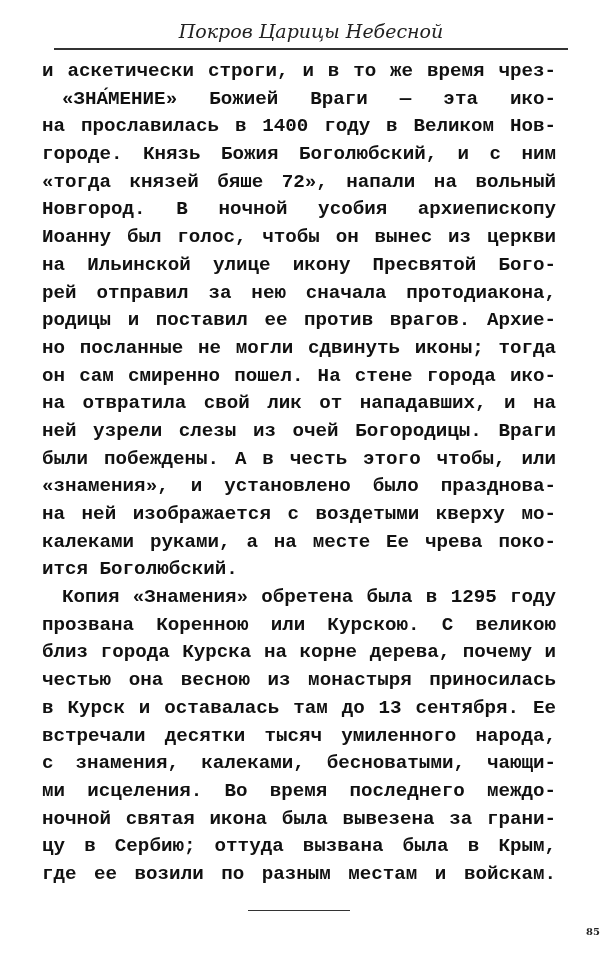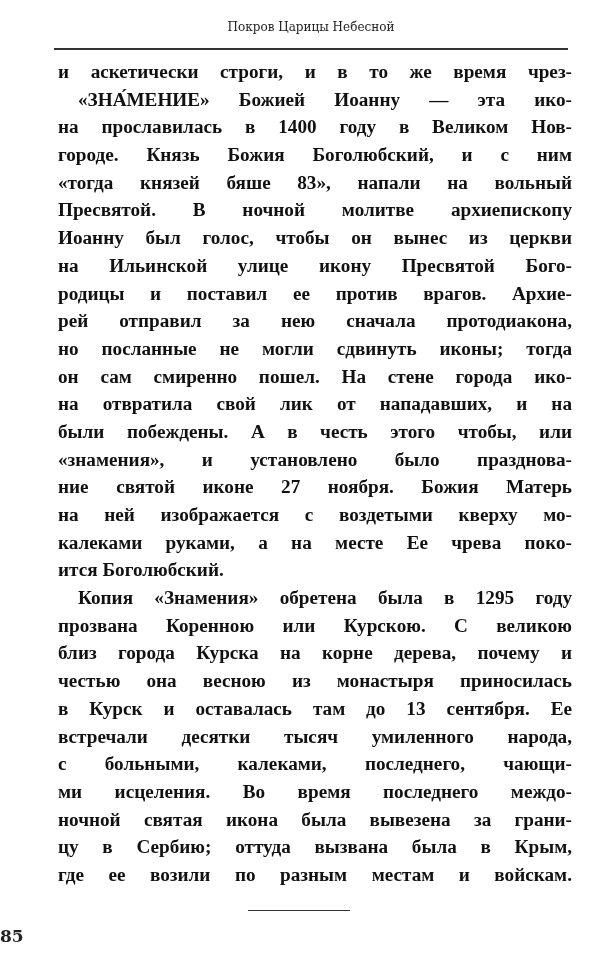--- a/index.html
+++ b/index.html
@@ -1,75 +1,75 @@
 <!DOCTYPE html>
 <html><head>
 <meta charset="utf-8">
 <style>
   html, body { margin: 0; padding: 0; background: #ffffff; }
   body { width: 600px; height: 966px; position: relative; overflow: hidden; color: #111; }
   .running-head {
     position: absolute; left: 54px; width: 514px; top: 20px;
-    text-align: center; font-family: "DejaVu Serif", serif; 
-    font-size: 12px; color: #222;
+    text-align: center; font-family: "DejaVu Serif", serif; font-style: italic;
+    font-size: 19px; color: #222;
   }
   .head-rule {
     position: absolute; left: 54px; width: 514px; top: 48px; height: 0;
     border-top: 2px solid #333;
   }
   .text-block {
-    position: absolute; left: 58px; width: 514px; top: 58px;
-    font-family: Liberation Serif, serif; font-size: 19.2px; line-height: 27.7px;
+    position: absolute; left: 42px; width: 514px; top: 58px;
+    font-family: Liberation Mono, monospace; font-size: 19.2px; line-height: 27.7px;
     font-weight: 600; letter-spacing: 0px;
   }
   .line { display: block; white-space: nowrap; text-align: justify; text-align-last: justify; height: 27.7px; overflow: visible; }
   .line.last { text-align-last: left; }
   .line.indent { padding-left: 20px; }
   .foot-rule {
     position: absolute; left: 248px; width: 102px; top: 910px; height: 0;
     border-top: 1px solid #333;
   }
   .page-number {
-    position: absolute; left: 0; width: 600px; top: 926px; text-align: left;
-    font-family: "DejaVu Serif", serif; font-size: 17px; font-weight: bold; color: #222;
+    position: absolute; left: 0; width: 600px; top: 926px; text-align: right;
+    font-family: "DejaVu Serif", serif; font-size: 10px; font-weight: bold; color: #222;
   }
 </style>
 </head>
 <body>
 
 <div class="running-head">Покров Царицы Небесной</div>
 <div class="head-rule"></div>
 
 <div class="text-block" id="text-block">
     <span class="line">и аскетически строги, и в то же время чрез-</span>
-    <span class="line indent">«ЗНА́МЕНИЕ» Божией Иоанну — эта ико-</span>
+    <span class="line indent">«ЗНА́МЕНИЕ» Божией Враги — эта ико-</span>
     <span class="line">на прославилась в 1400 году в Великом Нов-</span>
     <span class="line">городе. Князь Божия Боголюбский, и с ним</span>
-    <span class="line">«тогда князей бяше 83», напали на вольный</span>
-    <span class="line">Пресвятой. В ночной молитве архиепископу</span>
+    <span class="line">«тогда князей бяше 72», напали на вольный</span>
+    <span class="line">Новгород. В ночной усобия архиепископу</span>
     <span class="line">Иоанну был голос, чтобы он вынес из церкви</span>
     <span class="line">на Ильинской улице икону Пресвятой Бого-</span>
+    <span class="line">рей отправил за нею сначала протодиакона,</span>
     <span class="line">родицы и поставил ее против врагов. Архие-</span>
-    <span class="line">рей отправил за нею сначала протодиакона,</span>
     <span class="line">но посланные не могли сдвинуть иконы; тогда</span>
     <span class="line">он сам смиренно пошел. На стене города ико-</span>
     <span class="line">на отвратила свой лик от нападавших, и на</span>
+    <span class="line">ней узрели слезы из очей Богородицы. Враги</span>
     <span class="line">были побеждены. А в честь этого чтобы, или</span>
     <span class="line">«знамения», и установлено было празднова-</span>
-    <span class="line">ние святой иконе 27 ноября. Божия Матерь</span>
     <span class="line">на ней изображается с воздетыми кверху мо-</span>
     <span class="line">калеками руками, а на месте Ее чрева поко-</span>
     <span class="line last">ится Боголюбский.</span>
     <span class="line indent">Копия «Знамения» обретена была в 1295 году</span>
     <span class="line">прозвана Коренною или Курскою. С великою</span>
     <span class="line">близ города Курска на корне дерева, почему и</span>
     <span class="line">честью она весною из монастыря приносилась</span>
     <span class="line">в Курск и оставалась там до 13 сентября. Ее</span>
     <span class="line">встречали десятки тысяч умиленного народа,</span>
-    <span class="line">с больными, калеками, последнего, чающи-</span>
+    <span class="line">с знамения, калеками, бесноватыми, чающи-</span>
     <span class="line">ми исцеления. Во время последнего междо-</span>
     <span class="line">ночной святая икона была вывезена за грани-</span>
     <span class="line">цу в Сербию; оттуда вызвана была в Крым,</span>
     <span class="line">где ее возили по разным местам и войскам.</span>
   </div>
 
 <div class="foot-rule"></div>
 <div class="page-number">85</div>
 
 </body></html>

